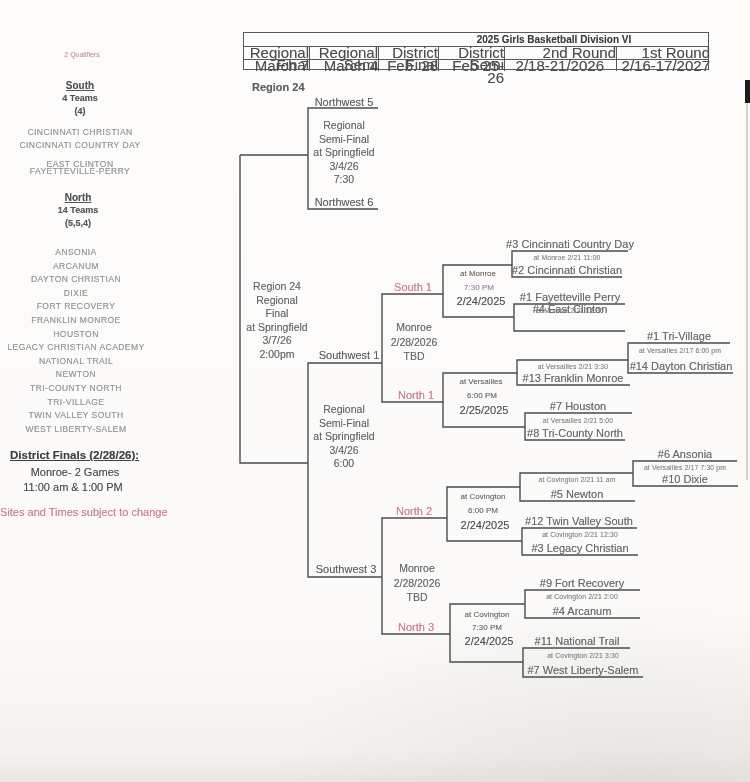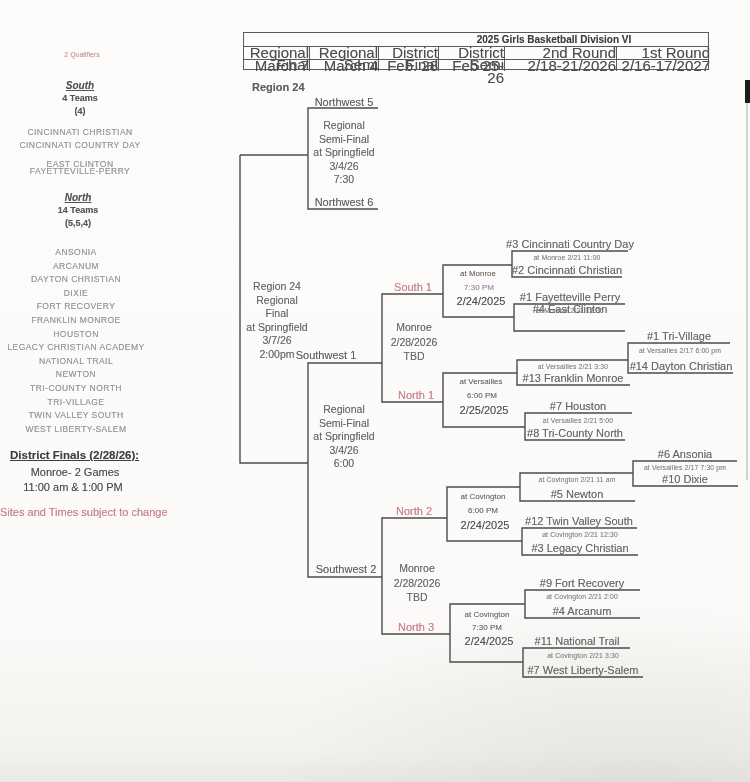--- a/index.html
+++ b/index.html
@@ -20,21 +20,21 @@
   .site{font-size:8px;color:#6e6e6e;}
   .time{font-size:8px;color:#6e6e6e;}
   .lav{color:#a593b7;}
   .date{font-size:11px;color:#50505c;}
   .pink{color:#d9818e;}
   .pinklbl{font-size:11px;color:#d9818e;}
   .info{font-size:10.5px;color:#686868;line-height:13.5px;text-align:center;}
   .lbl{font-size:11px;color:#5f5f5f;}
   .bold{font-weight:bold;}
   .caps{font-size:8.5px;color:#9a9a9a;letter-spacing:.45px;}
-  .sidehead{font-size:10px;font-weight:bold;color:#555;text-decoration:underline;font-style:italic;}
+  .sidehead{font-size:10px;font-weight:bold;color:#555;text-decoration:underline;}
   .sidesub{font-size:9px;font-weight:600;color:#555;}
   .dftitle{font-size:11.5px;font-weight:bold;color:#3f3f3f;text-decoration:underline;}
   .dfline{font-size:11px;color:#4c4c4c;}
   .note{font-size:11px;color:#d9818e;}
   .qual{font-size:7px;color:#dfa0aa;}
   
   .tbl{position:absolute;left:243px;top:32px;width:466px;height:38px;border:1.2px solid #5a5a5a;box-sizing:border-box;}
   .tbl .hline{position:absolute;left:0;width:100%;height:1.1px;background:#5a5a5a;}
   .tbl .vline{position:absolute;top:13px;width:1.1px;height:25px;background:#5a5a5a;}
   .tbl .cell{position:absolute;text-align:right;font-size:15px;color:#4e4e4e;line-height:12px;}
@@ -102,21 +102,21 @@
     <div class="cell soft" style="left:0;top:13.5px;width:65px">Regional Final</div>
     <div class="cell soft" style="left:65px;top:13.5px;width:69px">Regional Semi</div>
     <div class="cell soft" style="left:134px;top:13.5px;width:60px">District Final</div>
     <div class="cell soft" style="left:194px;top:13.5px;width:66px">District Semi</div>
     <div class="cell soft" style="left:260px;top:13.5px;width:112px">2nd Round</div>
     <div class="cell soft" style="left:372px;top:13.5px;width:94px">1st Round</div>
     <div class="cell soft" style="left:0;top:26.5px;width:65px">March 7</div>
     <div class="cell soft" style="left:65px;top:26.5px;width:69px">March 4</div>
     <div class="cell soft" style="left:134px;top:26.5px;width:60px">Feb. 28</div>
     <div class="cell soft" style="left:194px;top:26.5px;width:66px">Feb 25-26</div>
-    <div class="cell soft" style="left:260px;top:26.5px;width:112px">2/18-21/2026</div>
+    <div class="cell soft" style="left:248px;top:26.5px;width:112px">2/18-21/2026</div>
     <div class="cell soft" style="left:372px;top:26.5px;width:94px">2/16-17/2027</div>
   </div>
 
   <div class="c qual soft" style="left:82px;top:51px">2 Qualifiers</div>
 
   <div class="c sidehead soft" style="left:80px;top:80px">South</div>
   <div class="c sidesub soft" style="left:80px;top:93px">4 Teams</div>
   <div class="c sidesub soft" style="left:80px;top:106px">(4)</div>
   <div class="c caps soft" style="left:80px;top:128px">CINCINNATI CHRISTIAN</div>
   <div class="c caps soft" style="left:80px;top:141px">CINCINNATI COUNTRY DAY</div>
@@ -160,29 +160,29 @@
 
   <div class="c info soft" style="left:277px;top:280px">
     <div>Region 24</div>
     <div>Regional</div>
     <div>Final</div>
     <div>at Springfield</div>
     <div>3/7/26</div>
     <div>2:00pm</div>
   </div>
 
-  <div class="c lbl soft" style="left:326px;top:349px">Southwest 1</div>
+  <div class="c lbl soft" style="left:349px;top:349px">Southwest 1</div>
   <div class="c info soft" style="left:344px;top:403px">
     <div>Regional</div>
     <div>Semi-Final</div>
     <div>at Springfield</div>
     <div>3/4/26</div>
     <div>6:00</div>
   </div>
-  <div class="c lbl soft" style="left:346px;top:563px">Southwest 2</div>
+  <div class="c lbl soft" style="left:346px;top:563px">Southwest 3</div>
 
   <div class="c pinklbl soft" style="left:413px;top:281px">South 1</div>
   <div class="c info pink soft" style="left:414px;top:320px;line-height:14.5px">
     <div>Monroe</div>
     <div>2/28/2026</div>
     <div>TBD</div>
   </div>
   <div class="c pinklbl soft" style="left:416px;top:389px">North 1</div>
 
   <div class="c pinklbl soft" style="left:414px;top:505px">North 2</div>

